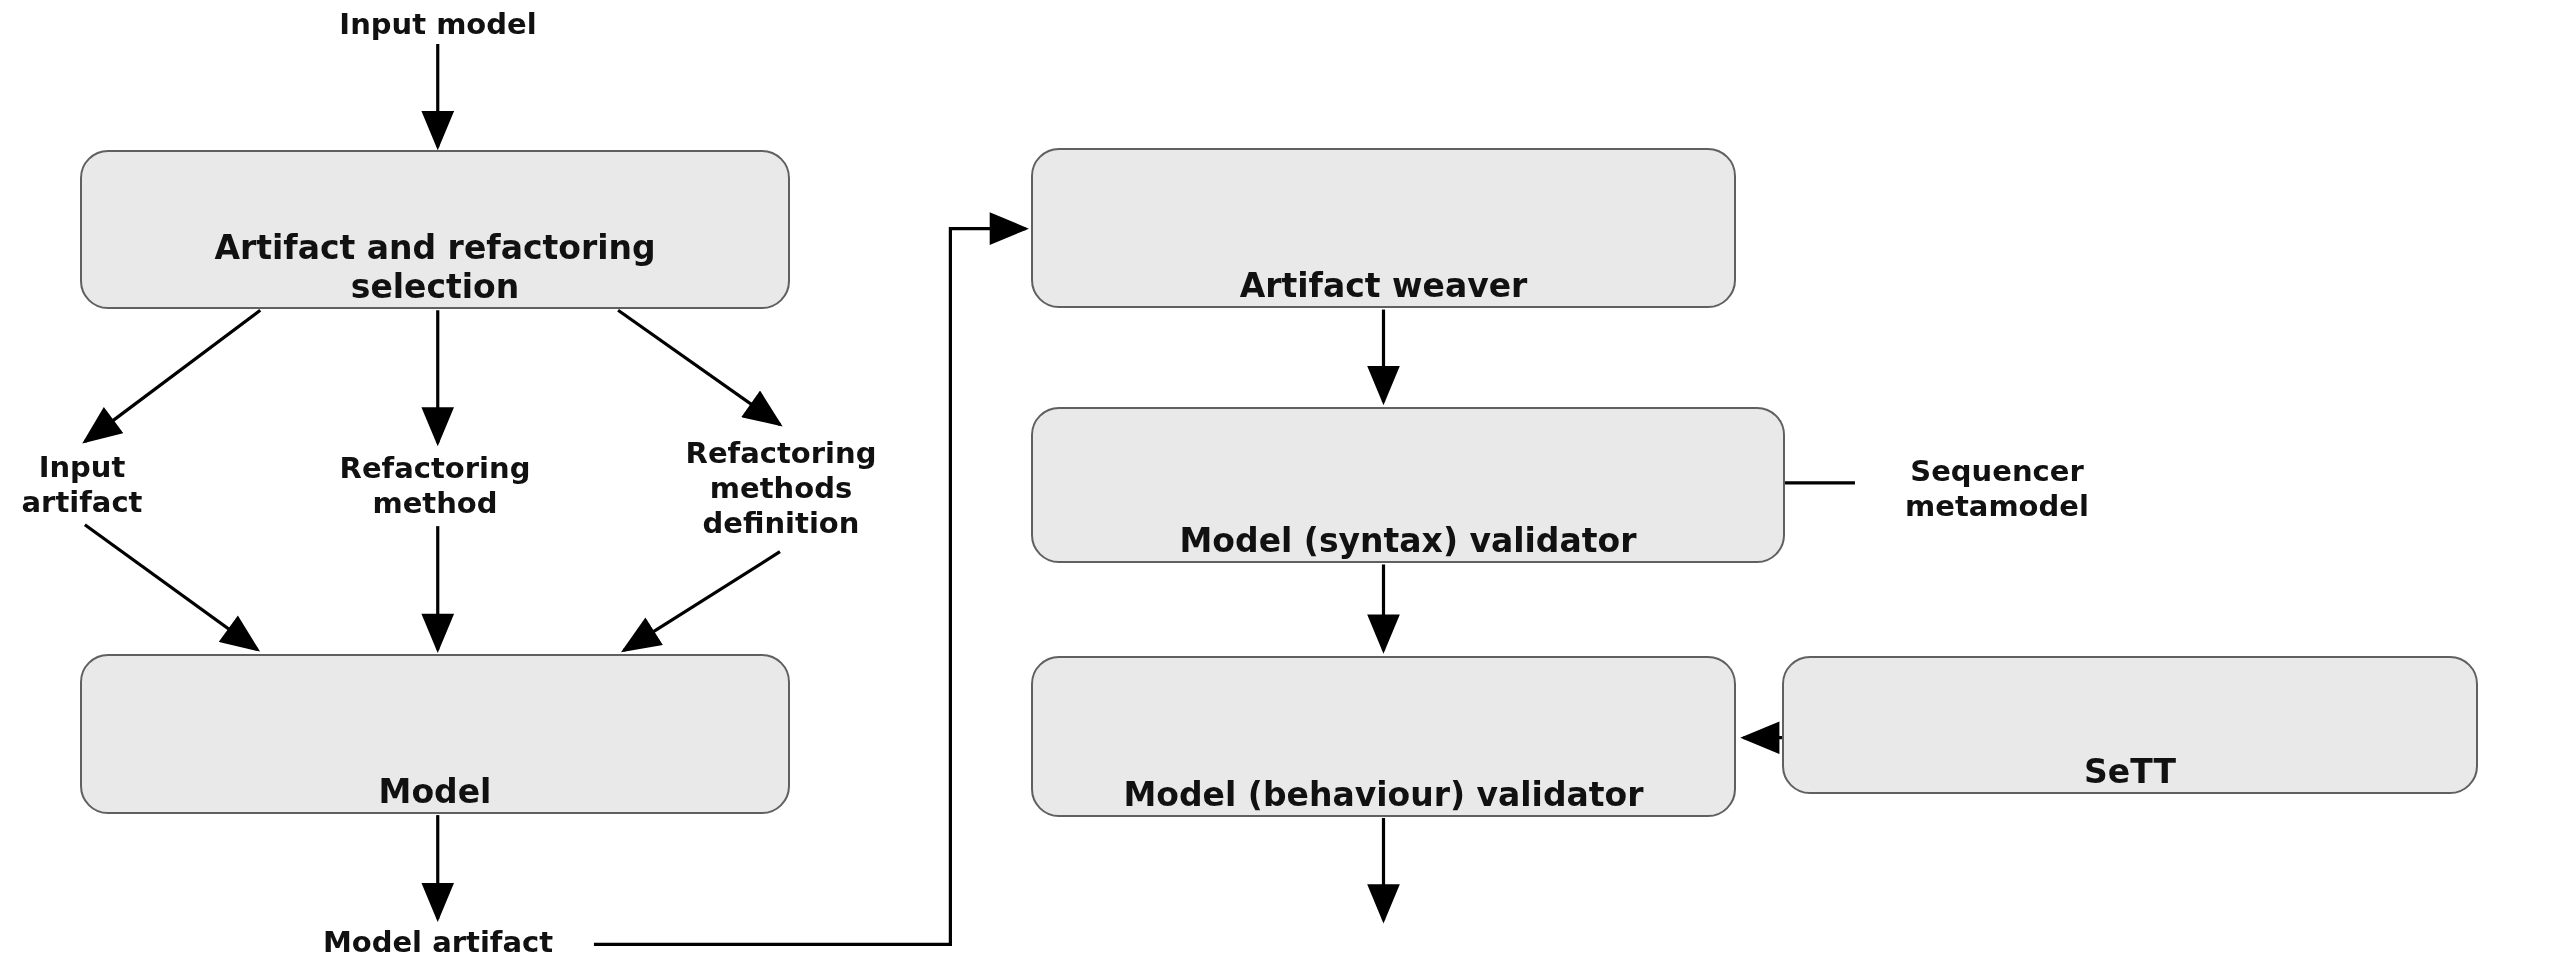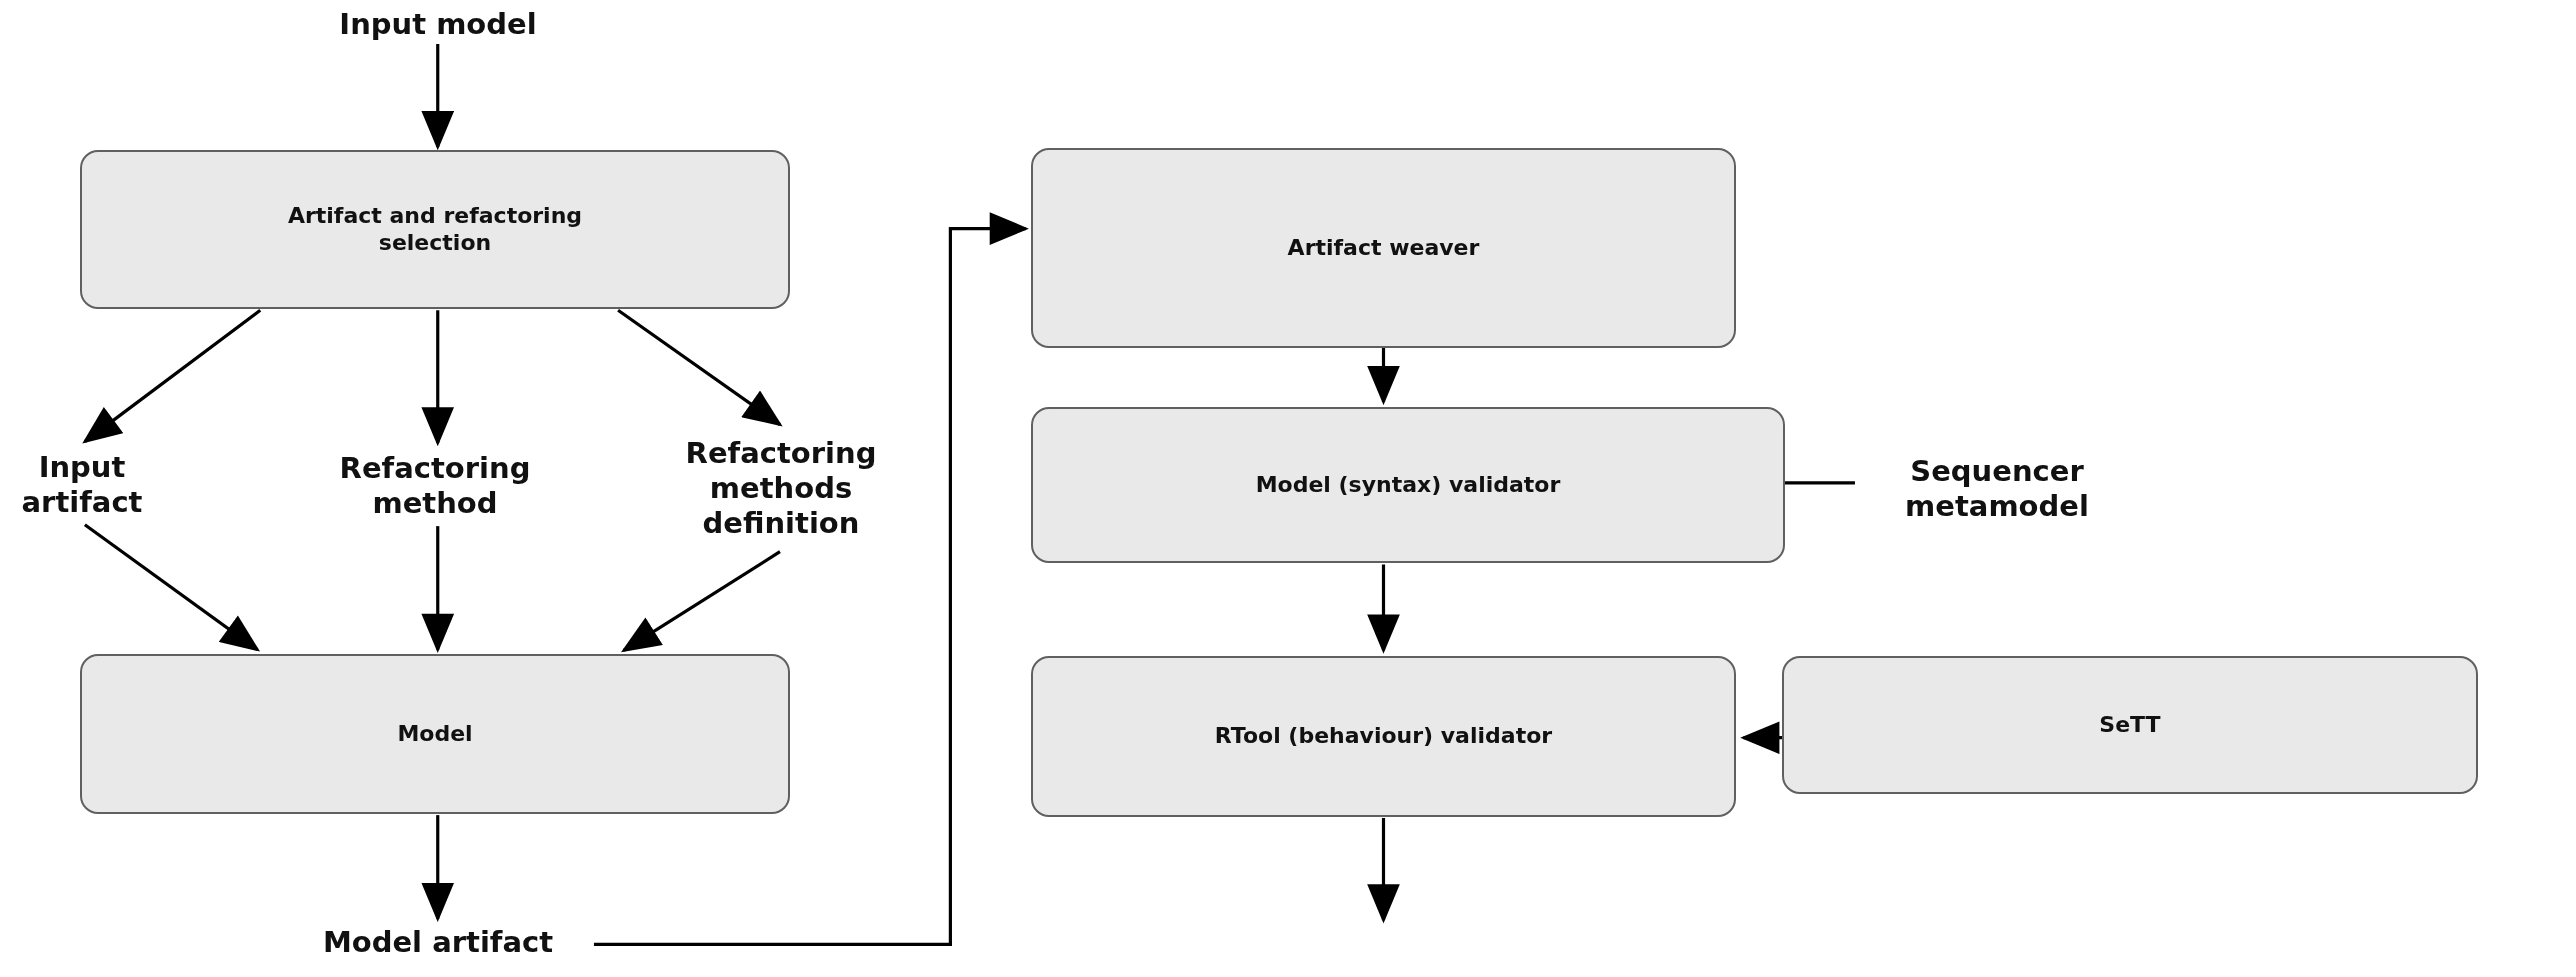--- a/index.html
+++ b/index.html
@@ -28,45 +28,45 @@
     stroke: var(--line);
     stroke-width: 4.5;
     fill: none;
   }
   .wires marker path { fill: var(--line); stroke: none; }
   .box {
     position: absolute;
     box-sizing: border-box;
     background: var(--box-fill);
     border: 2.1px solid var(--box-border);
-    border-radius: 18px;
+    border-radius: 28px;
     display: flex;
-    align-items: center;
+    align-items: flex-end;
     justify-content: center;
     text-align: center;
     font-weight: bold;
-    font-size: 22px;
+    font-size: 33px;
     line-height: 1.2;
     color: var(--text);
     white-space: pre-line;
   }
   .flabel {
     position: absolute;
     transform: translate(-50%, -50%);
     font-weight: bold;
     font-size: 29px;
     line-height: 1.2;
     color: var(--text);
     text-align: center;
     white-space: pre-line;
   }
   
   #box-artifact-selection   { left: 80px;  top: 150px; width: 710px; height: 159px; }
   #box-rtool                { left: 80px;  top: 654px; width: 710px; height: 160px; }
-  #box-artifact-weaver      { left: 1031px; top: 148px; width: 705px;  height: 200px; }
+  #box-artifact-weaver      { left: 1031px; top: 148px; width: 705px;  height: 160px; }
   #box-syntax-validator     { left: 1031px; top: 407px; width: 754px;  height: 156px; }
   #box-behaviour-validator  { left: 1031px; top: 656px; width: 705px;  height: 161px; }
   #box-sett                 { left: 1782px; top: 656px; width: 696px;  height: 138px; }
   
   #label-input-model        { left: 438px;  top: 24px;   }
   #label-input-artifact     { left: 82px;  top: 485px;  }
   #label-refactoring-method { left: 435px;  top: 486px;  }
   #label-refactoring-methods-definition { left: 781px; top: 488px; }
   #label-sequencer-metamodel{ left: 1997px; top: 489px;  }
   #label-output-artifact    { left: 438px;  top: 942px; }
@@ -107,21 +107,21 @@
   <div class="box" id="box-rtool">
     <span>Model</span>
   </div>
   <div class="box" id="box-artifact-weaver">
     <span>Artifact weaver</span>
   </div>
   <div class="box" id="box-syntax-validator">
     <span>Model (syntax) validator</span>
   </div>
   <div class="box" id="box-behaviour-validator">
-    <span>RTool (behaviour) validator</span>
+    <span>Model (behaviour) validator</span>
   </div>
   <div class="box" id="box-sett">
     <span>SeTT</span>
   </div>
 
   <div class="flabel" id="label-input-model">Input model</div>
   <div class="flabel" id="label-input-artifact">Input
 artifact</div>
   <div class="flabel" id="label-refactoring-method">Refactoring
 method</div>

